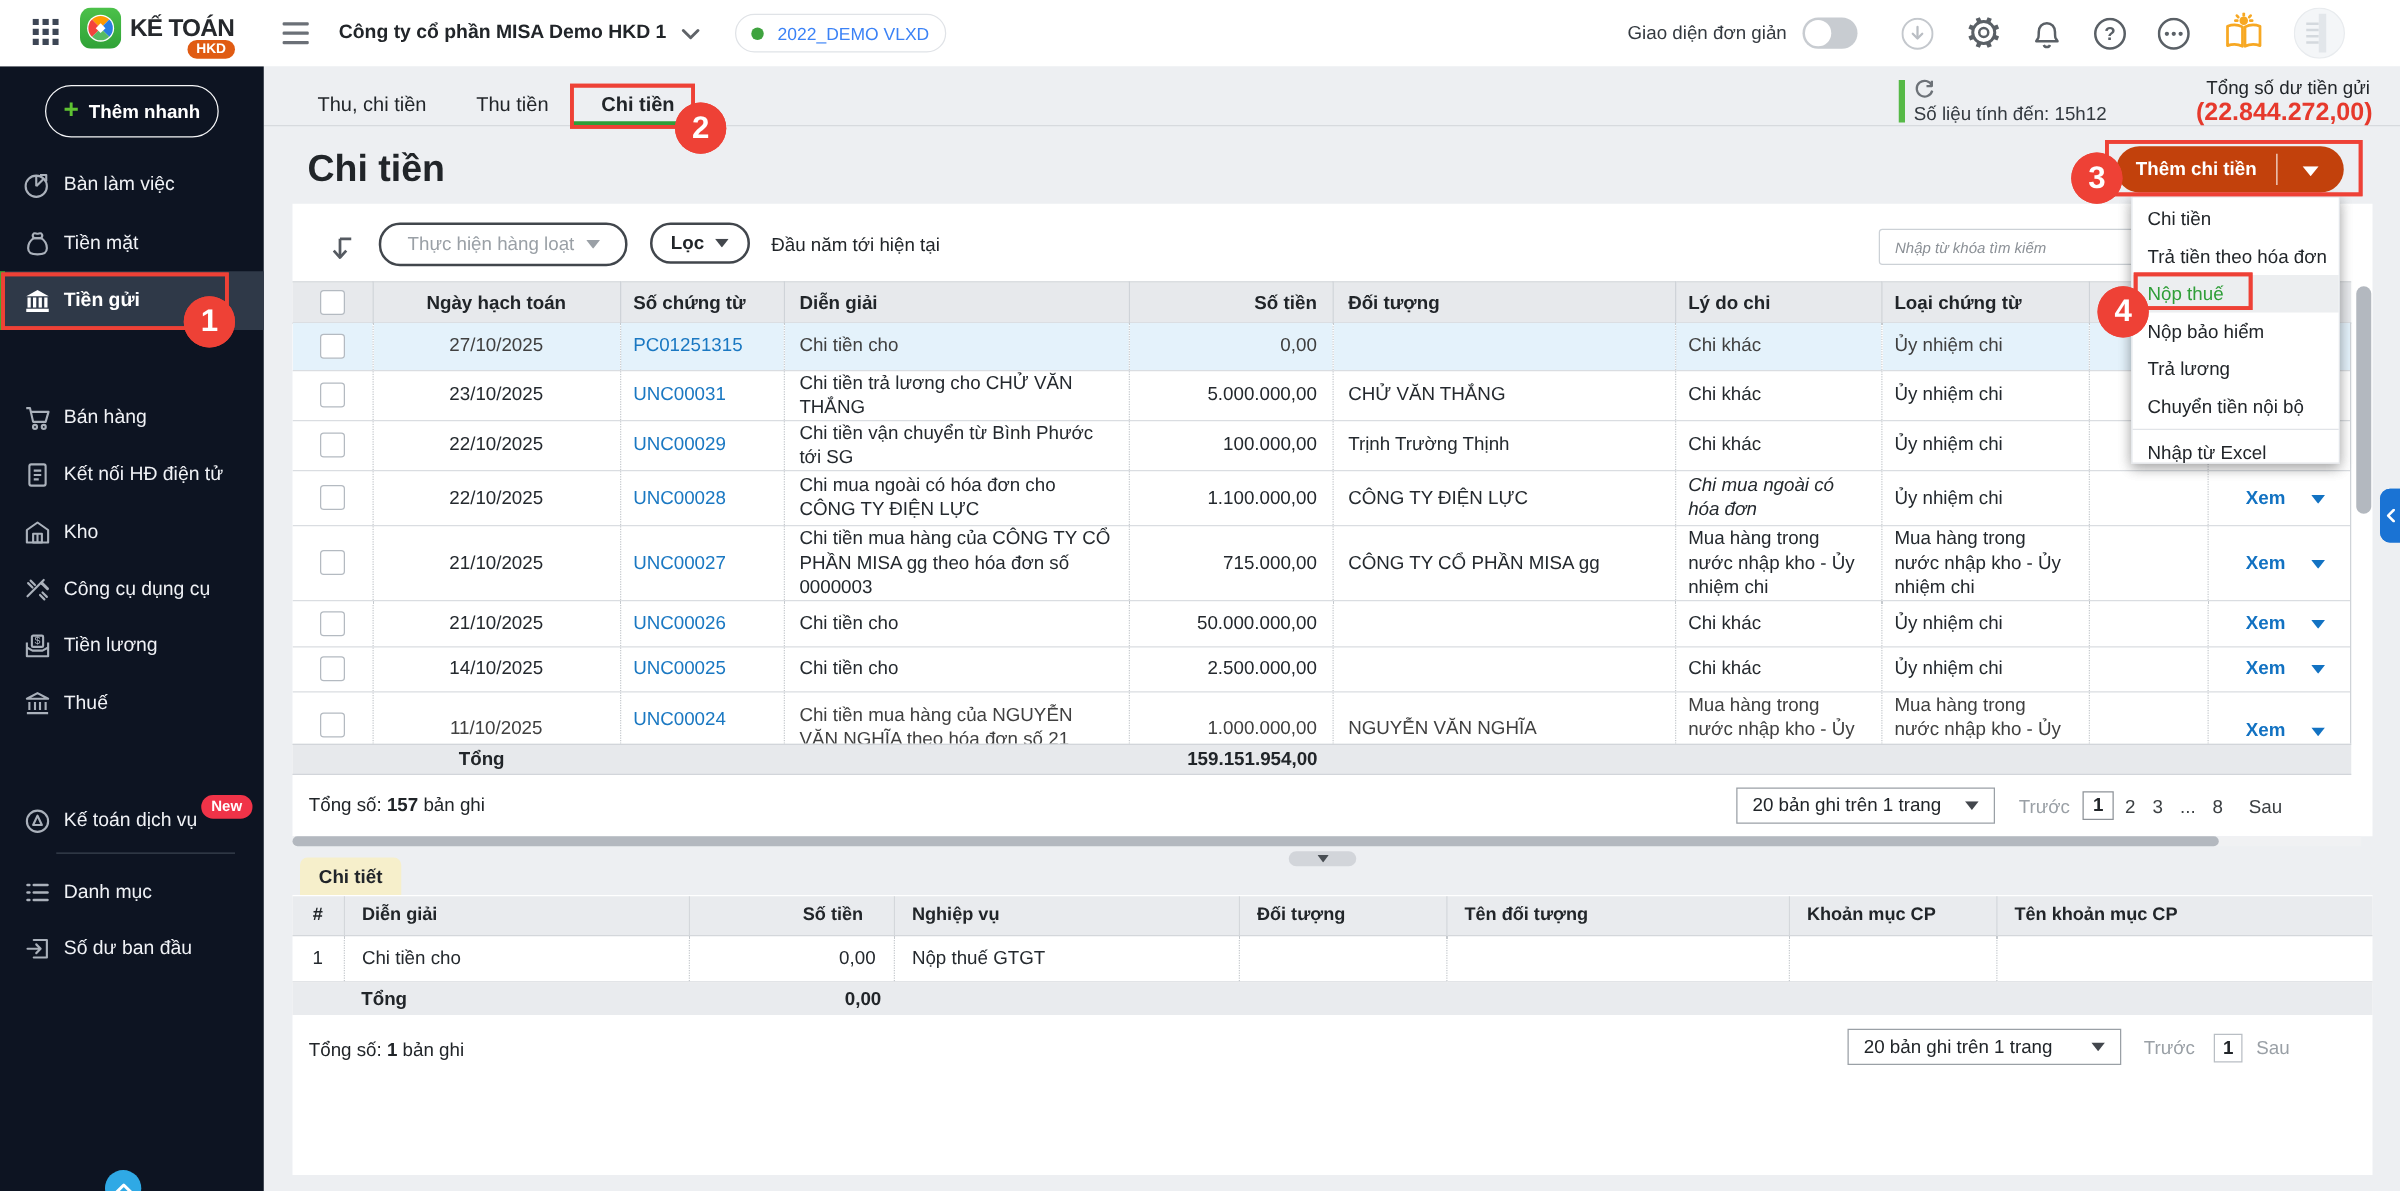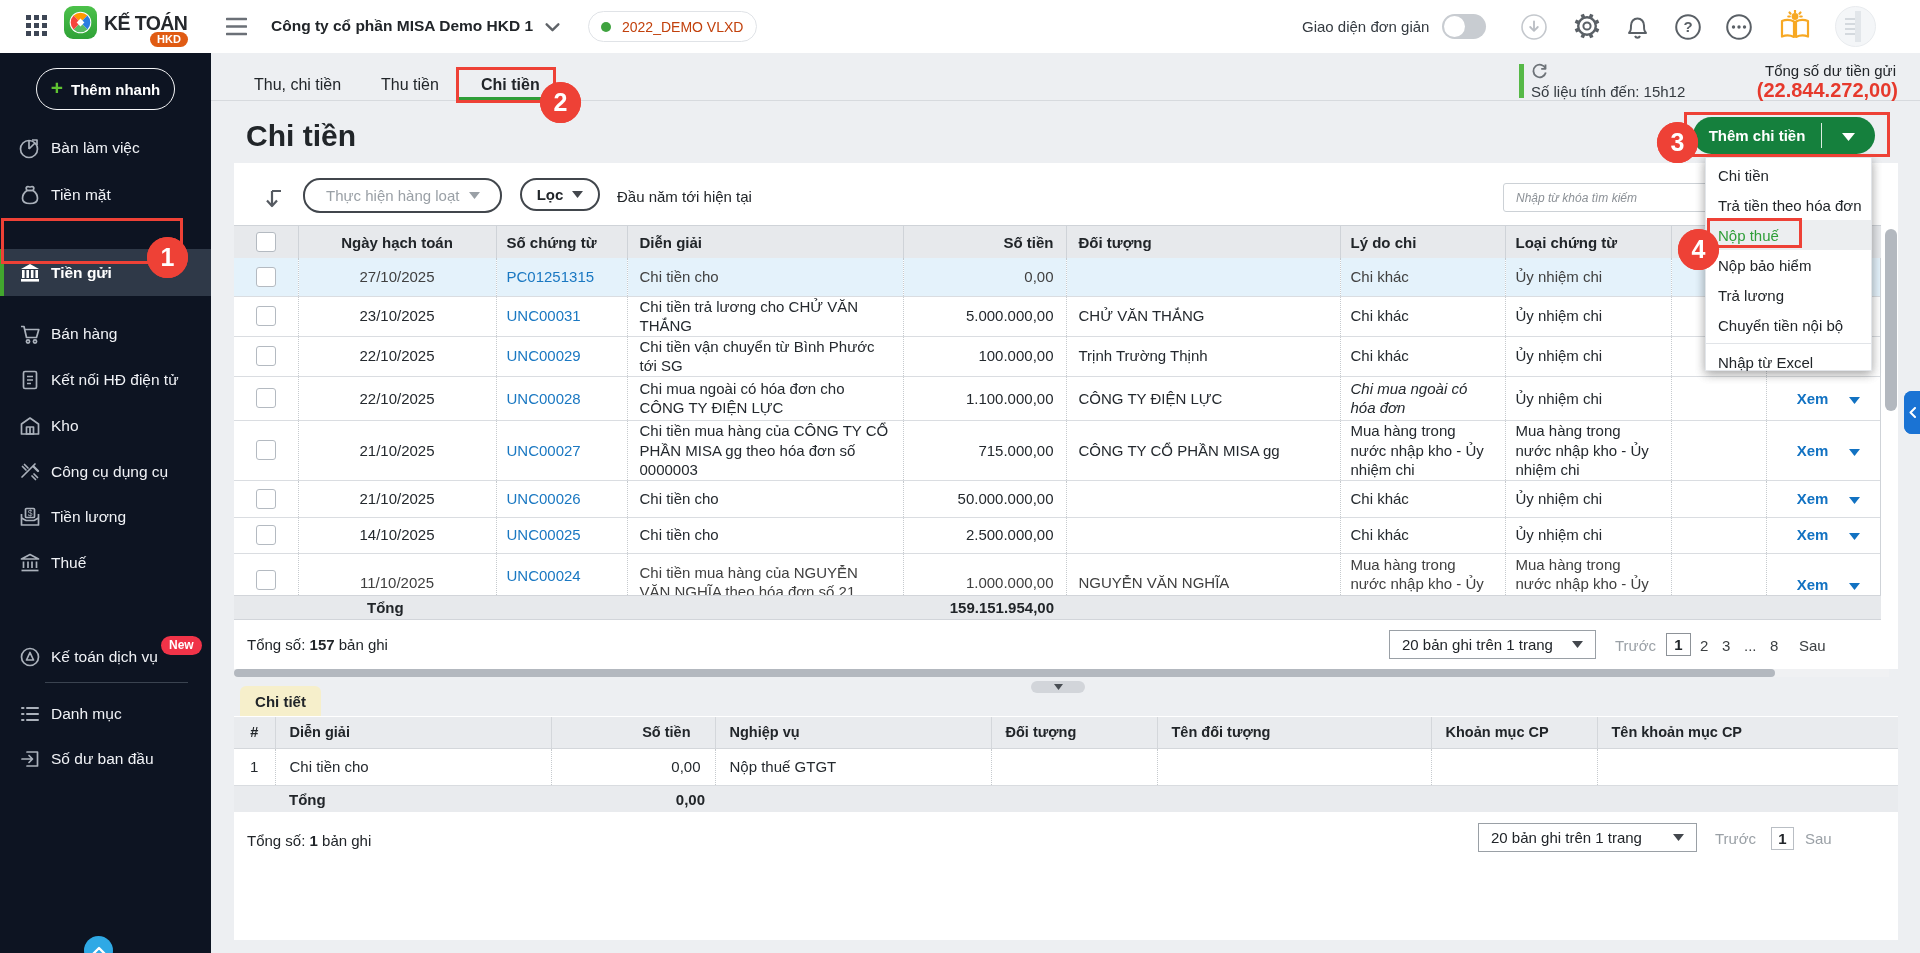--- a/index.html
+++ b/index.html
@@ -8,31 +8,31 @@
 .abs { position:absolute; }
 .flex { display:flex; align-items:center; }
 .b { font-weight:bold; }
 svg { display:block; }
 
 
 #topbar { left:0; top:0; width:1920px; height:53px; background:#fff; z-index:30; }
 #applogo-txt { font-size:19.5px; font-weight:bold; color:#25282c; letter-spacing:-0.6px; }
 #hkd { background:#e05b13; color:#fff; font-weight:bold; font-size:11px; border-radius:8px; padding:1px 7px 2px; }
 #company { font-size:15.5px; font-weight:bold; color:#212529; }
-#dbadge { border:1px solid #e0e3e7; border-radius:16px; height:31px; padding:0 13px 0 12px; background:#fff; font-size:14px; color:#c2410c; }
+#dbadge { border:1px solid #e0e3e7; border-radius:16px; height:31px; padding:0 13px 0 12px; background:#fff; font-size:14px; color:#3b82f6; }
 #toggle { width:44px; height:25px; border-radius:13px; background:#c8ccd1; position:relative; }
 #toggle::after { content:""; position:absolute; left:2px; top:2px; width:21px; height:21px; background:#fff; border-radius:50%; }
 
 
 #sidebar { left:0; top:53px; width:211px; height:900px; background:#0d1422; z-index:20; }
 #quickbtn { left:36px; top:15px; width:139px; height:42px; border:1.5px solid #f5f6f8; border-radius:21px; color:#fff; font-weight:bold; font-size:15px; display:flex; align-items:center; justify-content:center; }
 #quickbtn .plus { color:#5fc232; font-size:21px; font-weight:bold; margin-right:8px; margin-top:-2px;}
 .sitem { position:absolute; left:0; width:211px; height:46px; display:flex; align-items:center; color:#f0f2f6; font-size:15.5px; }
 .sitem .sic { width:22px; height:22px; margin-left:19px; margin-right:10px; flex:none; }
-.sitem.active { background:#2f3948; border-left:4px solid #42a62e;margin-top:32px; }
+.sitem.active { background:#2f3948; border-left:4px solid #42a62e; }
 .sitem.active .sic { margin-left:15px; }
 #newbadge { background:#f03348; color:#fff; font-size:12px; font-weight:bold; border-radius:10px; padding:2px 8px 3px; position:absolute; left:161px; top:2px; }
 #sdivider { left:45px; top:629px; width:143px; height:1px; background:#3a4350; }
 #upcircle { left:84px; top:883px; width:29px; height:29px; border-radius:50%; background:#2fa9e5; color:#fff; display:flex; align-items:center; justify-content:center; }
 
 
 #tabrow { left:211px; top:53px; width:1709px; height:48px; border-bottom:1px solid #d7dade; }
 .tab { position:absolute; top:8px; height:47px; display:flex; align-items:center; font-size:16px; color:#212529; }
 
 
@@ -322,21 +322,21 @@
         <path d="M14.5 2.5 L14.5 6.8 L10.2 6.8" stroke-linejoin="round"></path>
       </g>
   </svg>
   <div class="abs" style="left:1320px;top:30px;font-size:15px;color:#343a40;">Số liệu tính đến: 15h12</div>
   <div class="abs" style="right:24px;top:9px;font-size:15px;color:#212529;">Tổng số dư tiền gửi</div>
   <div class="abs b" style="right:22px;top:26px;font-size:20px;color:#e6392c;">(22.844.272,00)</div>
 </div>
 
 <div class="abs b" style="left:246px;top:119px;font-size:30px;color:#212529;">Chi tiền</div>
 
-<div class="abs" style="left:1693px;top:117px;width:182px;height:37px;border-radius:18.5px;background:#15803d;z-index:62;">
+<div class="abs" style="left:1693px;top:117px;width:182px;height:37px;border-radius:18.5px;background:#c2410c;z-index:62;">
   <div class="abs" style="left:0;top:0;width:128px;height:37px;color:#fff;font-weight:bold;font-size:15px;display:flex;align-items:center;justify-content:center;">Thêm chi tiền</div>
   <div class="abs" style="left:128px;top:6px;width:1px;height:25px;background:rgba(255,255,255,.85);"></div>
   <svg class="abs" style="left:149px;top:16px" width="13" height="8" viewBox="0 0 13 8">
       <path d="M0 0 L13 0 L6.5 8 Z" fill="#fff"></path>
     </svg>
 </div>
 
 <div class="abs" style="left:234px;top:163px;width:1664px;height:506px;background:#fff;"></div>
 
 <svg class="abs" style="left:266px;top:189px" width="21" height="21" viewBox="0 0 21 21">

